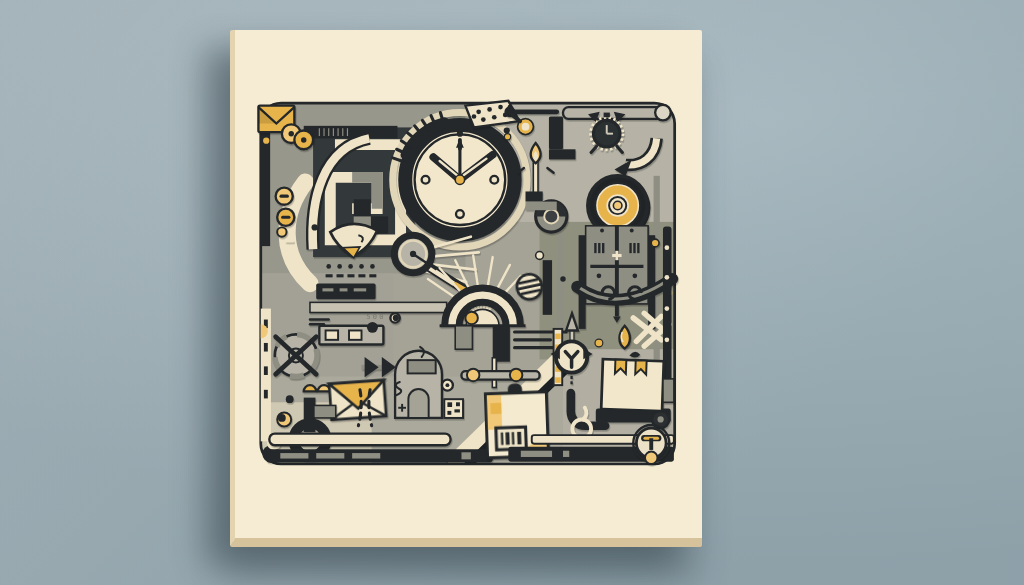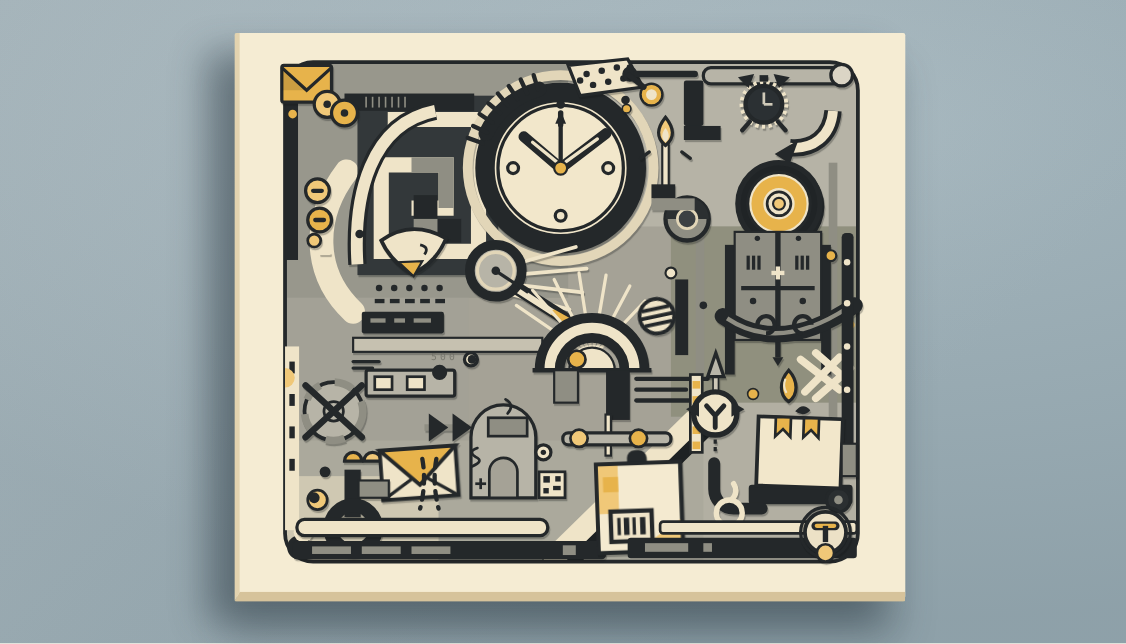--- a/index.html
+++ b/index.html
@@ -9,21 +9,21 @@
     --dark:#24282a; --charcoal:#33383a; --gray:#a5a296; --gray-light:#b7b4a7;
     --gray-mid:#8f8e83; --cream:#efe4c8; --cream-deep:#e2d6b8;
     --gold:#e7b34b; --gold-soft:#f0c878; --ink-soft:#6f6f66;
   }
   html,body{margin:0;padding:0;}
   .stage{position:relative;width:1024px;height:585px;overflow:hidden;
     background:linear-gradient(135deg,var(--wall-color-top) 0%,var(--wall-color-bottom) 75%);
     font-family:"DejaVu Sans",sans-serif;}
   .stage::after{content:"";position:absolute;inset:0;
     background:radial-gradient(120% 90% at 75% 20%,rgba(255,255,255,0.07),rgba(20,35,45,0.10) 85%);pointer-events:none;}
-  .canvas{position:absolute;left:213px;top:30px;width:610px;height:517px;
+  .canvas{position:absolute;left:230px;top:30px;width:472px;height:517px;
     background:var(--canvas-color);
     border-left:5px solid var(--canvas-side-color);
     border-bottom:9px solid var(--canvas-bottom-color);
     border-radius:2px;box-sizing:border-box;
     box-shadow:-26px 18px 32px var(--shadow-color), -6px 32px 34px rgba(45,60,70,0.28);
     z-index:1;}
   .canvas svg{position:absolute;left:0;top:0;width:100%;height:100%;display:block;}
   
   .f-dark{fill:var(--dark)} .f-char{fill:var(--charcoal)} .f-gray{fill:var(--gray)}
   .f-grayl{fill:var(--gray-light)} .f-graym{fill:var(--gray-mid)} .f-cream{fill:var(--cream)} .f-gold{fill:var(--gold)} .f-golds{fill:var(--gold-soft)}

